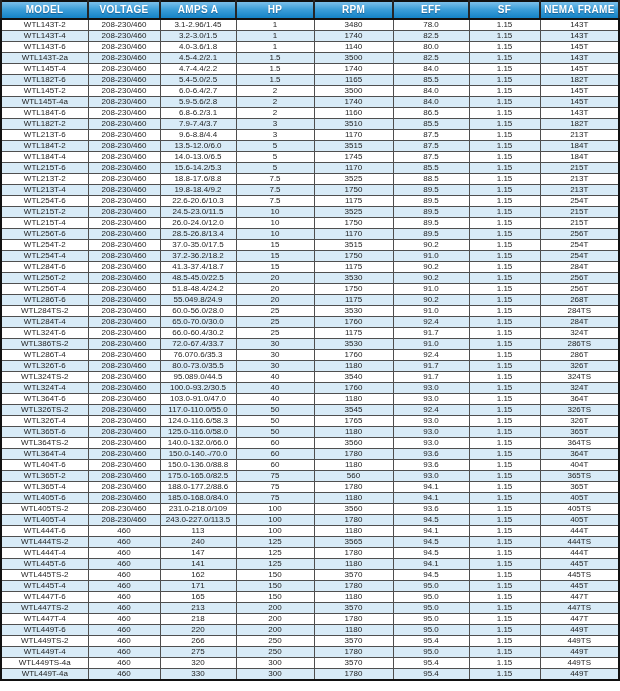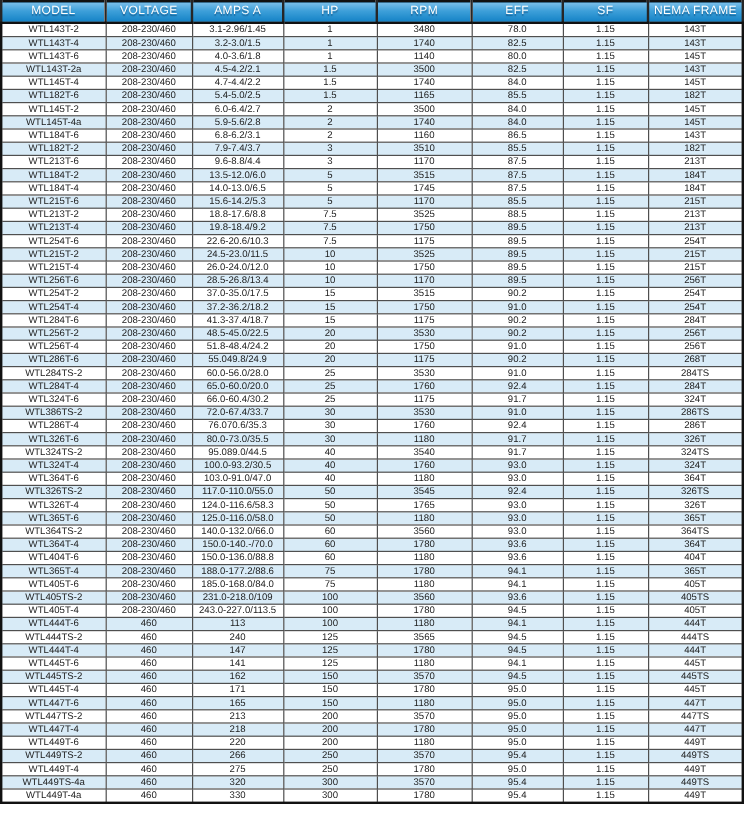--- a/index.html
+++ b/index.html
@@ -29,21 +29,21 @@
   table.spec th:nth-child(5),table.spec td:nth-child(5){width:77px;}
   table.spec th:nth-child(6),table.spec td:nth-child(6){width:74px;}
   table.spec th:nth-child(7),table.spec td:nth-child(7){width:69px;}
   table.spec th:nth-child(8),table.spec td:nth-child(8){width:auto;}
   thead th{
     height:15px;
     padding:0 0 1px 0;
     background:linear-gradient(180deg,var(--header-grad-top) 0%,var(--header-grad-mid) 45%,var(--header-grad-bottom) 100%);
     color:var(--header-text);
     font-size:10px;
-    font-weight:normal;
+    font-weight:bold;
     letter-spacing:0.3px;
     text-align:center;
     vertical-align:middle;
     text-shadow:0 1px 1px rgba(0,40,80,0.45);
     border-left:2px solid #262626;
     border-right:2px solid #262626;
     border-bottom:2px solid var(--outer);
     overflow:hidden;
     white-space:nowrap;
   }
@@ -346,21 +346,21 @@
           <td>60.0-56.0/28.0</td>
           <td>25</td>
           <td>3530</td>
           <td>91.0</td>
           <td>1.15</td>
           <td>284TS</td>
         </tr>
         <tr>
           <td>WTL284T-4</td>
           <td>208-230/460</td>
-          <td>65.0-60.0/20.0</td>
+          <td>65.0-70.0/30.0</td>
           <td>25</td>
           <td>1760</td>
           <td>92.4</td>
           <td>1.15</td>
           <td>284T</td>
         </tr>
         <tr>
           <td>WTL324T-6</td>
           <td>208-230/460</td>
           <td>66.0-60.4/30.2</td>
@@ -482,20 +482,30 @@
         </tr>
         <tr>
           <td>WTL404T-6</td>
           <td>208-230/460</td>
           <td>150.0-136.0/88.8</td>
           <td>60</td>
           <td>1180</td>
           <td>93.6</td>
           <td>1.15</td>
           <td>404T</td>
+        </tr>
+        <tr>
+          <td>WTL365T-2</td>
+          <td>208-230/460</td>
+          <td>175.0-165.0/82.5</td>
+          <td>75</td>
+          <td>560</td>
+          <td>93.0</td>
+          <td>1.15</td>
+          <td>365TS</td>
         </tr>
         <tr>
           <td>WTL365T-4</td>
           <td>208-230/460</td>
           <td>188.0-177.2/88.6</td>
           <td>75</td>
           <td>1780</td>
           <td>94.1</td>
           <td>1.15</td>
           <td>365T</td>

